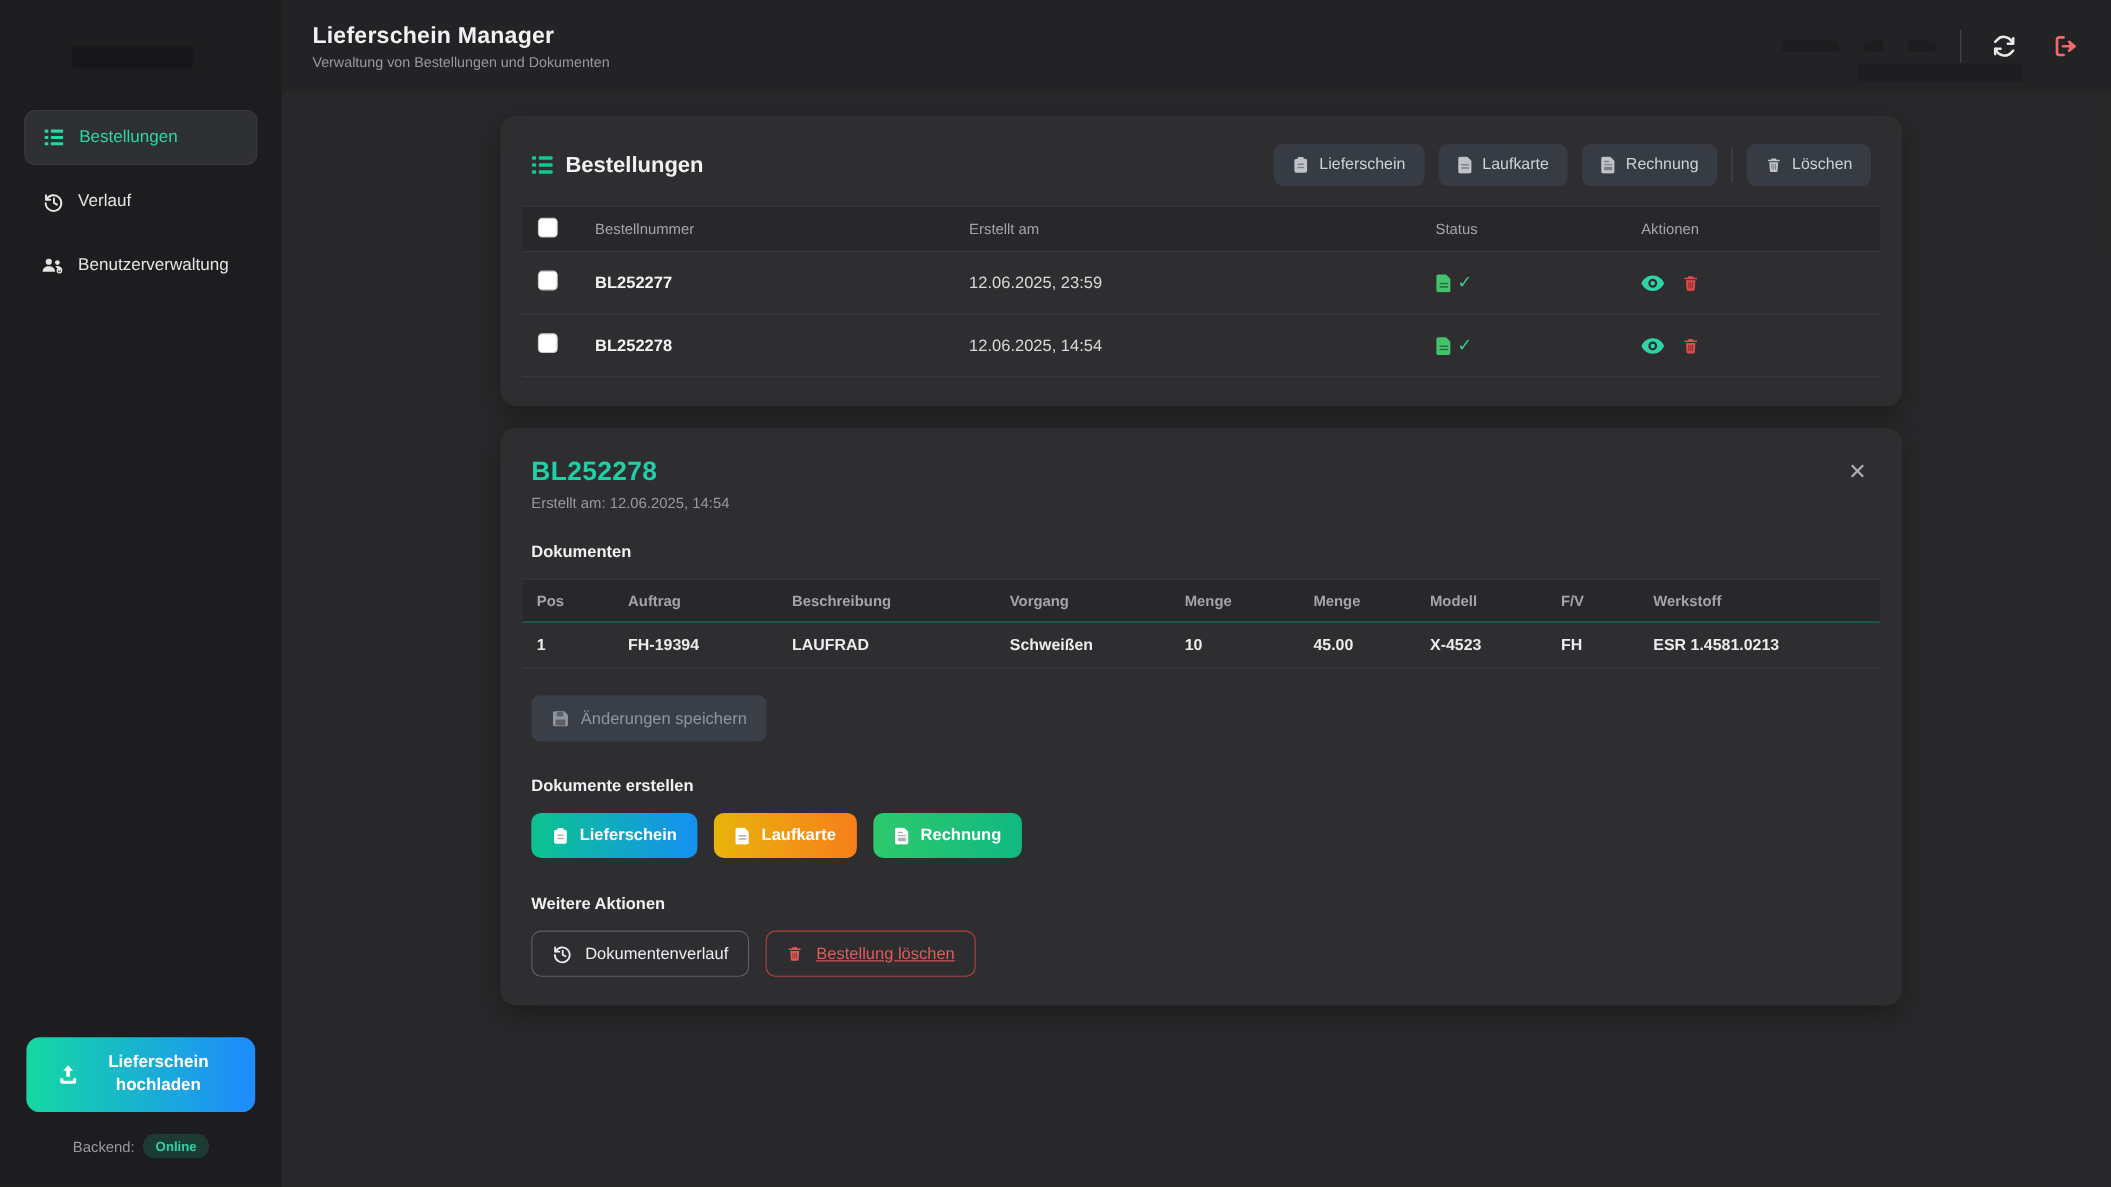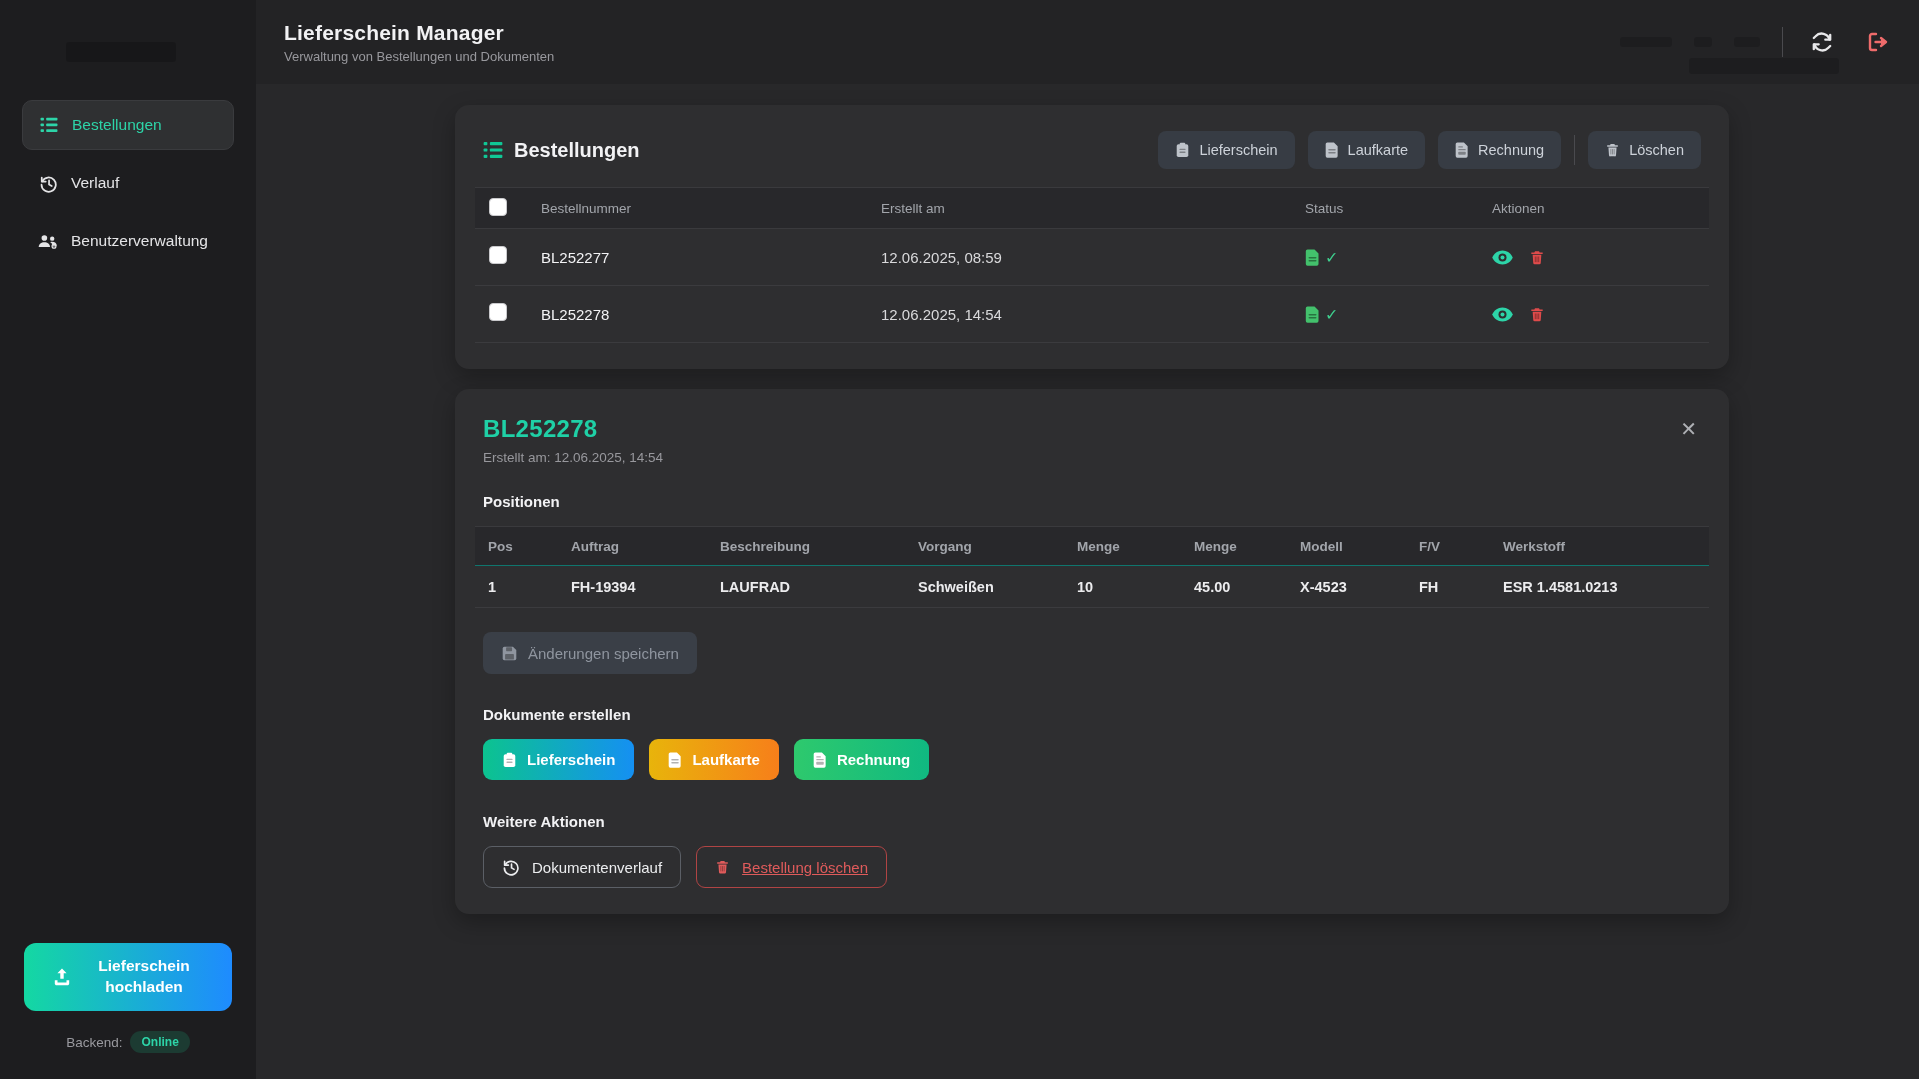--- a/index.html
+++ b/index.html
@@ -92,21 +92,21 @@
   .orow {
     display:grid; grid-template-columns:52px 340px 424px 187px 1fr;
     align-items:center;
   }
   .orow.head {
     background:#28282b; height:42px; color:#a2a5ab; font-size:13.5px;
     border-top:1px solid #3a3a3d; border-bottom:1px solid #3a3a3d;
   }
   .orow.data { height:57px; border-bottom:1px solid #3b3b3e; cursor:pointer; }
   .ocell { padding-left:14px; }
-  .onum { font-weight:normal; font-size:15px; color:#f3f3f5; }
+  .onum { font-weight:bold; font-size:15px; color:#f3f3f5; }
   .odate { font-size:15px; color:#d9d9db; }
   .checkbox {
     width:18px; height:18px; background:#ffffff; border:1px solid #c9c9cc;
     border-radius:4px; cursor:pointer; margin-left:14px;
   }
   .status-cell { display:flex; align-items:center; gap:5px; }
   .status-cell .file { color:#43c16c; }
   .status-check { color:#3ecf8e; font-size:16px; }
   .actions-cell { display:flex; align-items:center; gap:16px; }
   .act { border:none; background:transparent; cursor:pointer; display:flex; align-items:center; }
@@ -332,21 +332,21 @@
             <div class="ocell"><span class="checkbox" style="margin-left:0;display:inline-block;"></span></div>
             <div class="ocell">Bestellnummer</div>
             <div class="ocell">Erstellt am</div>
             <div class="ocell">Status</div>
             <div class="ocell">Aktionen</div>
           </div>
 
           <div class="orow data">
             <div><span class="checkbox" style="display:inline-block;"></span></div>
             <div class="ocell onum">BL252277</div>
-            <div class="ocell odate">12.06.2025, 08:59</div>
+            <div class="ocell odate">12.06.2025, 23:59</div>
             <div class="ocell status-cell">
               <span class="icn file">
                 <svg width="15" height="17" viewBox="0 0 14 17" fill="currentColor">
                     <path d="M2 0.5h7l4 4v10.5a1.7 1.7 0 0 1-1.7 1.7H2A1.7 1.7 0 0 1 0.3 15V2.2A1.7 1.7 0 0 1 2 0.5z"></path>
                     <rect x="3" y="8" width="8" height="1.5" rx="0.75" fill="rgba(0,0,0,0.4)"></rect>
                     <rect x="3" y="11" width="8" height="1.5" rx="0.75" fill="rgba(0,0,0,0.4)"></rect>
                   </svg>
               </span>
               <span class="status-check">✓</span>
             </div>
@@ -418,21 +418,21 @@
         <div class="detail-head">
           <div>
             <div class="detail-title">BL252278</div>
             <div class="detail-sub">Erstellt am: 12.06.2025, 14:54</div>
           </div>
           <button class="close-btn">
             <span>✕</span>
           </button>
         </div>
 
-        <div class="section-h sh-positions">Positionen</div>
+        <div class="section-h sh-positions">Dokumenten</div>
 
         <div class="ptable">
           <div class="prow head">
             <div class="pcell">Pos</div>
             <div class="pcell">Auftrag</div>
             <div class="pcell">Beschreibung</div>
             <div class="pcell">Vorgang</div>
             <div class="pcell">Menge</div>
             <div class="pcell">Menge</div>
             <div class="pcell">Modell</div>

